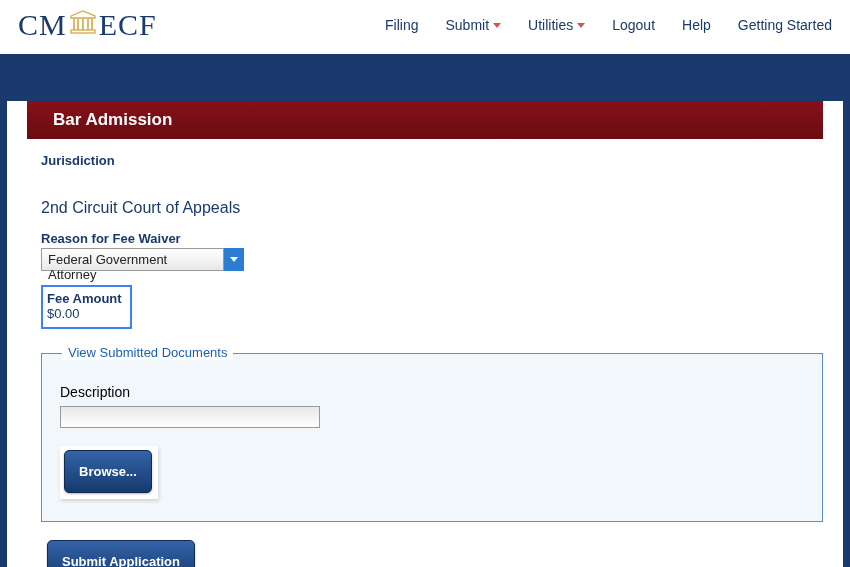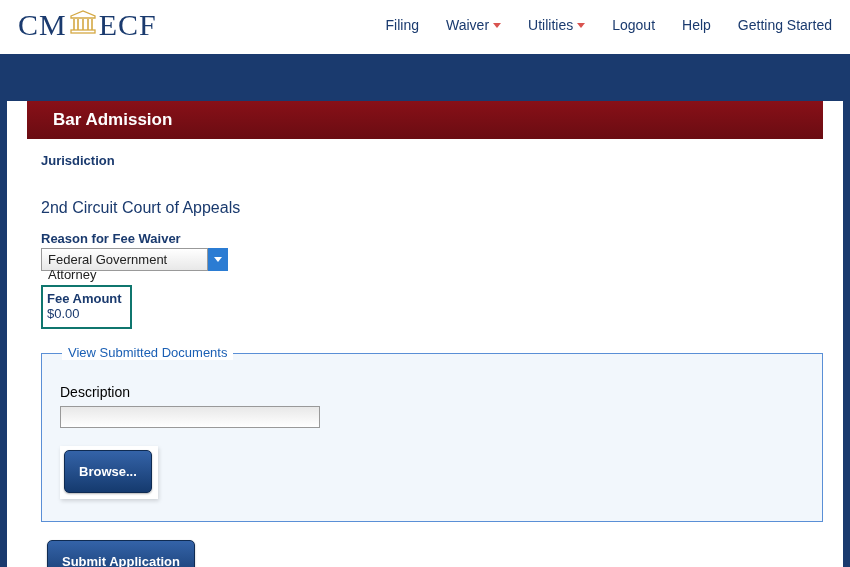--- a/index.html
+++ b/index.html
@@ -16,26 +16,26 @@
   
   .frame { background: #1a3a6e; padding: 7px; margin: 0; }
   .inner { background: #fff; padding: 0 0 18px 0; min-height: 490px; }
   
   .page-header { background: linear-gradient(#881018, #6a0c12); color: #fff; padding: 9px 26px; font-size: 17px; font-weight: bold; margin: 40px 20px 0 20px; }
   
   .form-area { padding: 14px 10px 0 34px; }
   .field-label { color: #1a3a6e; font-weight: bold; font-size: 13px; margin-bottom: 2px; }
   .field-value { color: #1a3a6e; font-size: 16px; margin-bottom: 14px; margin-top: 31px; }
   
-  .select-wrap { display: flex; width: 187px; margin-bottom: 14px; }
+  .select-wrap { display: flex; width: 203px; margin-bottom: 14px; }
   .select-box { flex: 1; border: 1px solid #999; background: linear-gradient(#fff, #e8e8e8); padding: 3px 6px; font-size: 13px; height: 23px; color: #222; }
   .select-btn { width: 20px; height: 23px; background: #2b7cd3; display: flex; align-items: center; justify-content: center; cursor: pointer; }
   .select-btn .tri { width: 0; height: 0; border-left: 4px solid transparent; border-right: 4px solid transparent; border-top: 5px solid #fff; }
   
-  .fee-box { border: 2px solid #0f766e; padding: 4px 8px 6px 4px; display: inline-block; margin-bottom: 24px; }
+  .fee-box { border: 2px solid #3b82f6; padding: 4px 8px 6px 4px; display: inline-block; margin-bottom: 24px; }
   .fee-label { color: #1a3a6e; font-weight: bold; font-size: 13px; }
   .fee-value { color: #1a3a6e; font-size: 13px; }
   
   .fieldset { border: 1px solid #5a8fd6; margin: 0 20px 18px 34px; padding: 30px 18px 22px 18px; position: relative; background: #f2f7fc; }
   .fieldset-legend { position: absolute; top: -9px; left: 20px; background: #fff; padding: 0 6px; color: #1a5fb4; font-size: 13px; }
   .desc-label { font-weight: normal; font-size: 14px; color: #000; margin-bottom: 6px; }
   .desc-input { width: 260px; height: 22px; border: 1px solid #999; background: linear-gradient(#e8e8e8, #fff); padding: 2px 4px; font-size: 13px; display: block; margin-bottom: 18px; }
   
   .btn { background: linear-gradient(#3463a8, #153a6e); color: #fff; border: 1px solid #0f2b52; border-radius: 5px; padding: 13px 14px; font-size: 13px; font-weight: bold; cursor: pointer; box-shadow: 0 1px 2px rgba(0,0,0,0.3); }
   .browse-wrap { display: inline-block; padding: 4px 6px 6px 4px; box-shadow: 1px 2px 4px rgba(0,0,0,0.15); background: #fff; }
@@ -59,21 +59,21 @@
         <rect x="2" y="20" width="24" height="3" fill="none" stroke="#d4a843" stroke-width="1.3"></rect>
       </svg>
     </span>
     <span class="logo-text">ECF</span>
   </div>
   <div class="nav">
     <span class="nav-item">
         <span>Filing</span>
       </span>
     <span class="nav-item">
-        <span>Waiver</span>
+        <span>Submit</span>
         <span class="caret"></span>
       </span>
     <span class="nav-item">
         <span>Utilities</span>
         <span class="caret"></span>
       </span>
     <span class="nav-item">
         <span>Logout</span>
       </span>
     <span class="nav-item">

